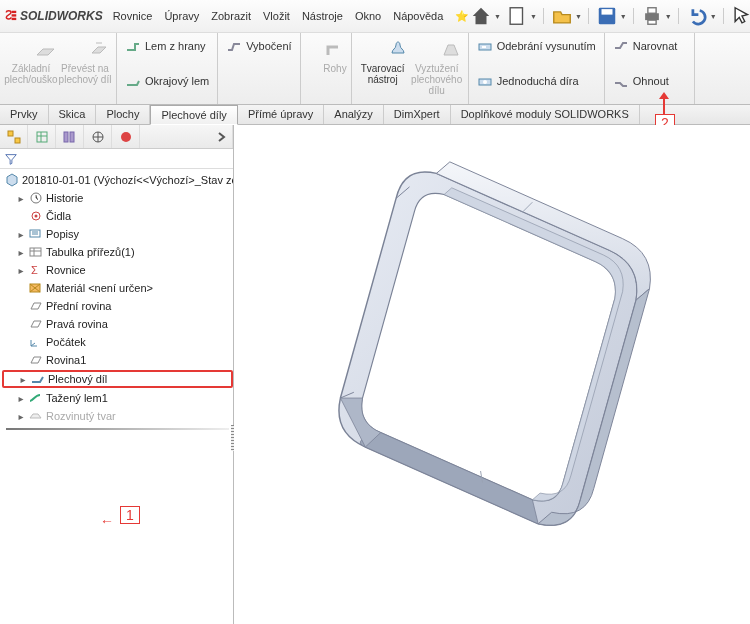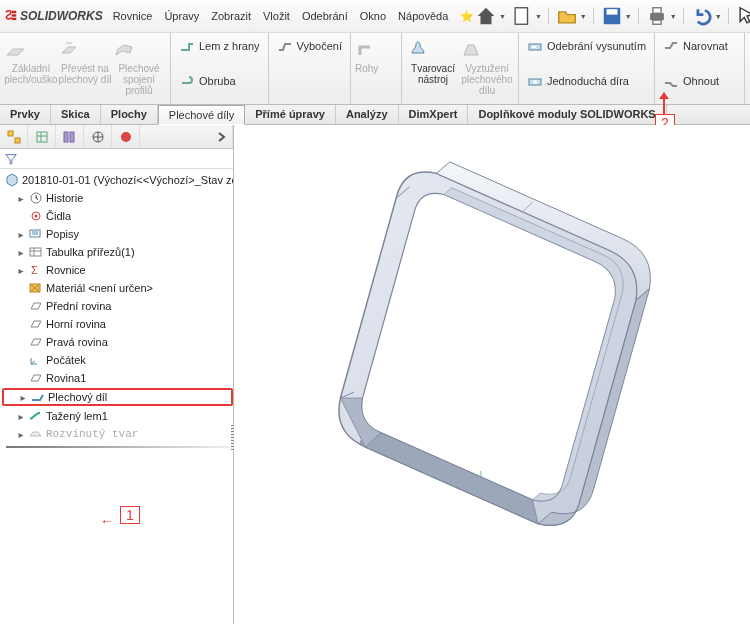--- a/index.html
+++ b/index.html
@@ -54,21 +54,21 @@
   }
   .rgroup {
     display: flex;
     align-items: flex-start;
     border-right: 1px solid #ccc;
     padding: 2px 4px;
   }
   .rbtn-big {
     display: flex;
     flex-direction: column;
-    align-items: flex-start;
+    align-items: flex-end;
     width: 54px;
     text-align: center;
     line-height: 11px;
     color: #333;
     padding-top: 2px;
   }
   .rbtn-big.dim { color: #aaa; }
   .rbtn-big.narrow { width: 42px; }
   .rbtn-big .ico { width: 24px; height: 24px; margin-bottom: 2px; }
   .rbtn-big .lbl { font-size: 10px; }
@@ -90,21 +90,20 @@
     background: linear-gradient(#f4f4f4,#e7e7e7);
     border-bottom: 1px solid #bbb;
     height: 20px;
   }
   .tab {
     padding: 3px 10px;
     border-right: 1px solid #ccc;
     color: #333;
     background: linear-gradient(#f4f4f4,#e7e7e7);
     position: relative;
-    font-weight: bold;
   }
   .tab.active {
     background: linear-gradient(#fff,#f0f0f0);
     border: 1px solid #aaa;
     border-bottom: 1px solid #fff;
     margin-bottom: -1px;
     font-weight: 500;
   }
 
   .callout2 {
@@ -164,21 +163,21 @@
     height:18px; gap:2px;
     padding-left: 2px;
     white-space:nowrap;
   }
   .tree-item .expand {
     width:10px; color:#666; font-size:10px; text-align:center;
   }
   .tree-item .tico { width:16px; height:14px; flex:0 0 16px; display:flex; align-items:center; justify-content:center;}
   .tree-item .tlbl { color:#222; }
   .tree-item.root .tlbl { font-weight:500; }
-  .tree-item.dim .tlbl { color:#aaa;font-family:Liberation Mono, monospace; }
+  .tree-item.dim .tlbl { color:#aaa; }
   .tree .indent1 { padding-left: 14px; }
   .tree-item.highlight {
     border: 2px solid #e53935;
     border-radius:2px;
     margin:1px 0;
   }
   .callout1 {
     position:absolute;
     left: 120px; top: 381px;
     color:#e53935; font-size:14px;
@@ -218,21 +217,21 @@
         <rect x="13" y="9" width="8" height="4" fill="#d62020"></rect>
         <rect x="13" y="15" width="8" height="4" fill="#d62020"></rect>
       </svg>
     <span class="logo-text">SOLIDWORKS</span>
   </div>
   <div class="menu">
     <span>Rovnice</span>
     <span>Úpravy</span>
     <span>Zobrazit</span>
     <span>Vložit</span>
-    <span>Odebrání</span>
+    <span>Nástroje</span>
     <span>Okno</span>
     <span>Nápověda</span>
     <span>⭐</span>
   </div>
   <div class="qat">
     <div class="qbtn">
         <svg viewBox="0 0 16 16">
           <path d="M2 8 L8 2 L14 8 L12 8 L12 14 L4 14 L4 8 Z" fill="#555"></path>
         </svg>
       </div>
@@ -297,39 +296,39 @@
     </div>
     <div class="rbtn-big dim">
       <div class="ico">
           <svg viewBox="0 0 24 24">
             <path d="M4 16 L12 16 L18 10 L10 10 Z" fill="#ddd" stroke="#bbb"></path>
             <path d="M8 6 L14 6" stroke="#bbb"></path>
           </svg>
         </div>
       <div class="lbl">Převést na plechový díl</div>
     </div>
-    <div class="rbtn-big dim">
-      <div class="ico">
-          <svg viewBox="0 0 24 24">
-            <path d="M4 18 L10 14 L18 16 L20 10 L12 8 L6 12 Z" fill="#ddd" stroke="#bbb"></path>
-          </svg>
-        </div>
-      <div class="lbl">Plechové spojení profilů</div>
-    </div>
   </div>
 
   <div class="rgroup">
     <div class="rcol">
       <div class="rbtn-sm">
         <div class="ico">
             <svg viewBox="0 0 16 16">
               <path d="M2 12h8v-6h4" fill="none" stroke="#6a8" stroke-width="2"></path>
             </svg>
           </div>
         <span>Lem z hrany</span>
+      </div>
+      <div class="rbtn-sm">
+        <div class="ico">
+            <svg viewBox="0 0 16 16">
+              <path d="M2 12h10l2-4" fill="none" stroke="#6a8" stroke-width="2"></path>
+            </svg>
+          </div>
+        <span>Okrajový lem</span>
       </div>
       <div class="rbtn-sm">
         <div class="ico">
             <svg viewBox="0 0 16 16">
               <path d="M3 10h7a3 3 0 1 0 0-6" fill="none" stroke="#6a8" stroke-width="2"></path>
             </svg>
           </div>
         <span>Obruba</span>
       </div>
     </div>
@@ -569,29 +568,20 @@
         <div class="tlbl">Materiál &lt;není určen&gt;</div>
       </div>
       <div class="tree-item indent1">
         <div class="expand"></div>
         <div class="tico">
             <svg viewBox="0 0 16 14">
               <path d="M3 10 L6 4 L13 4 L10 10 Z" fill="none" stroke="#888"></path>
             </svg>
           </div>
         <div class="tlbl">Přední rovina</div>
-      </div>
-      <div class="tree-item indent1">
-        <div class="expand"></div>
-        <div class="tico">
-            <svg viewBox="0 0 16 14">
-              <path d="M3 10 L6 4 L13 4 L10 10 Z" fill="none" stroke="#888"></path>
-            </svg>
-          </div>
-        <div class="tlbl">Horní rovina</div>
       </div>
       <div class="tree-item indent1">
         <div class="expand"></div>
         <div class="tico">
             <svg viewBox="0 0 16 14">
               <path d="M3 10 L6 4 L13 4 L10 10 Z" fill="none" stroke="#888"></path>
             </svg>
           </div>
         <div class="tlbl">Pravá rovina</div>
       </div>

